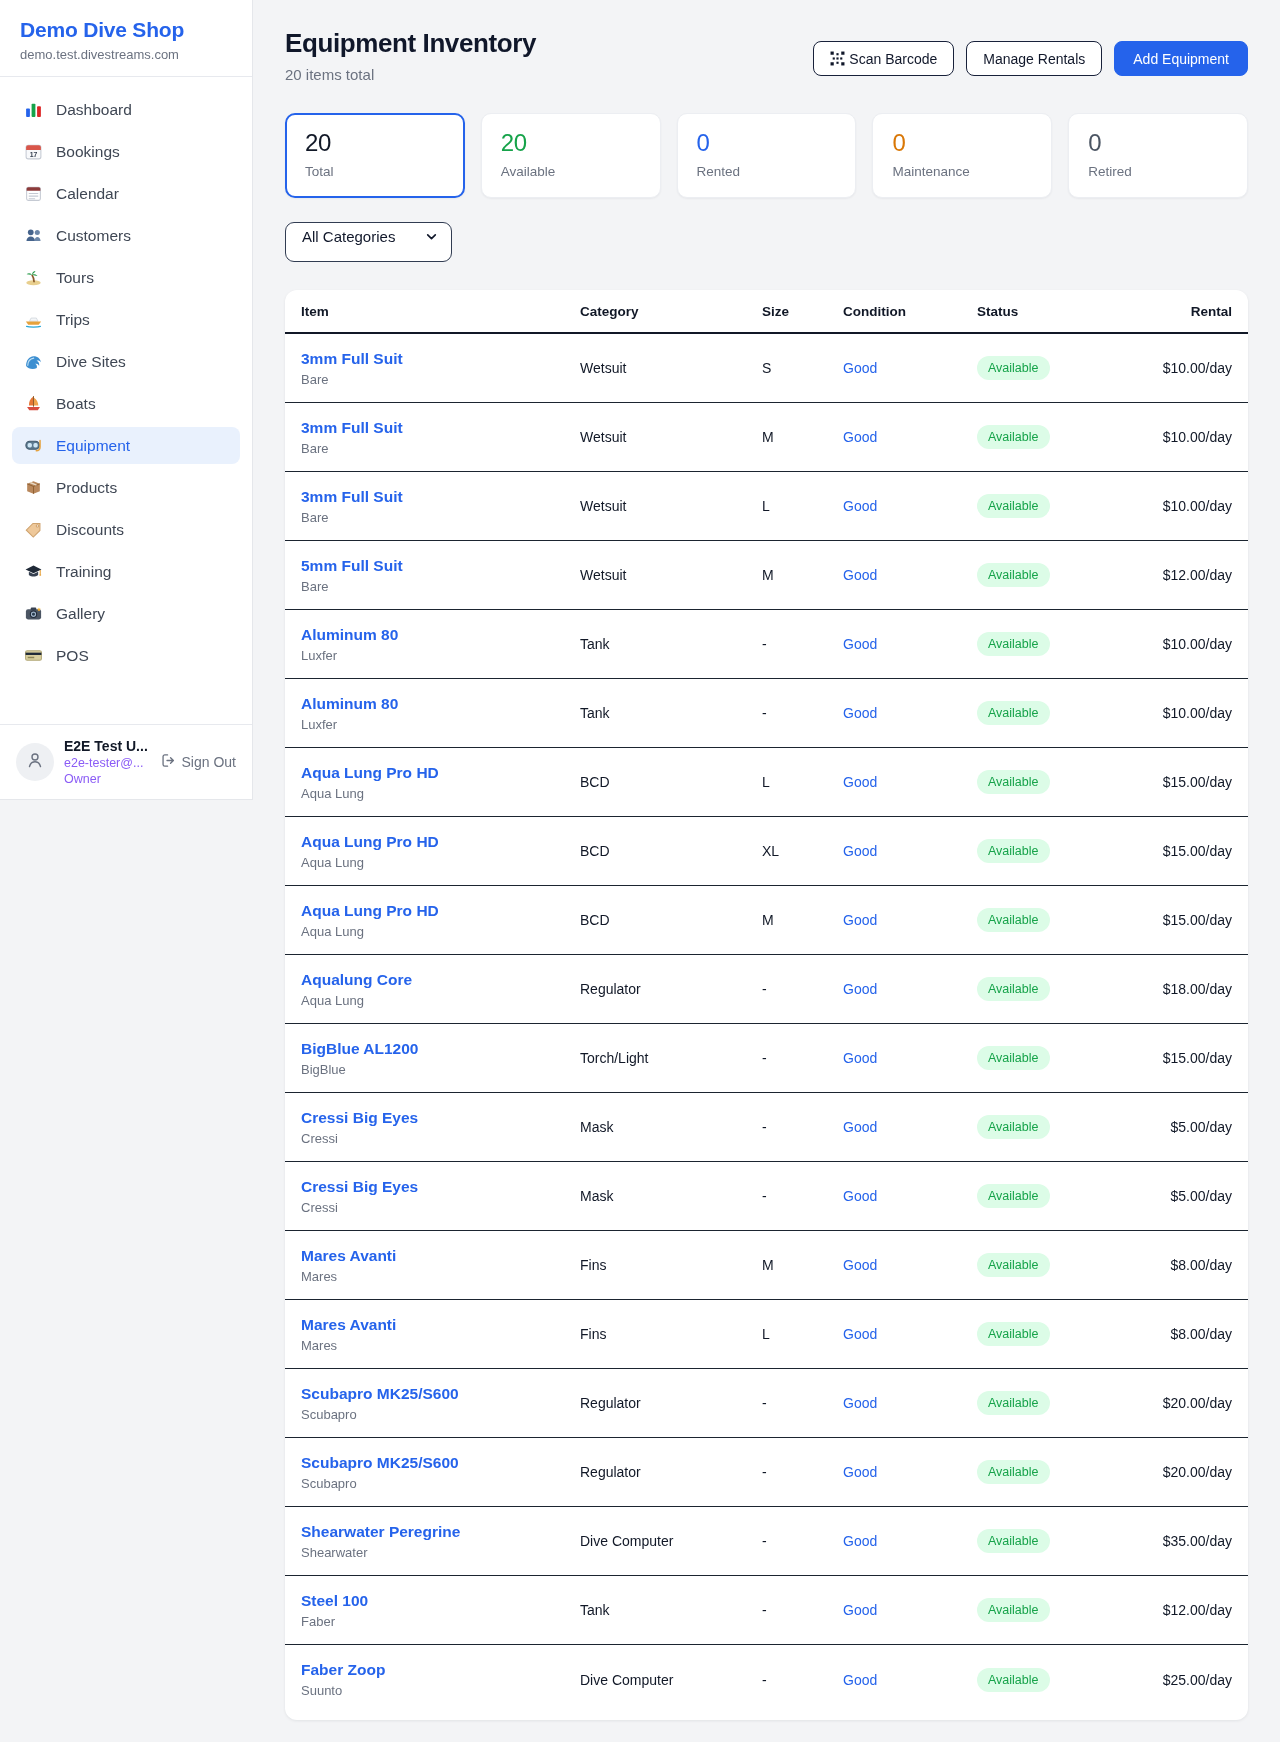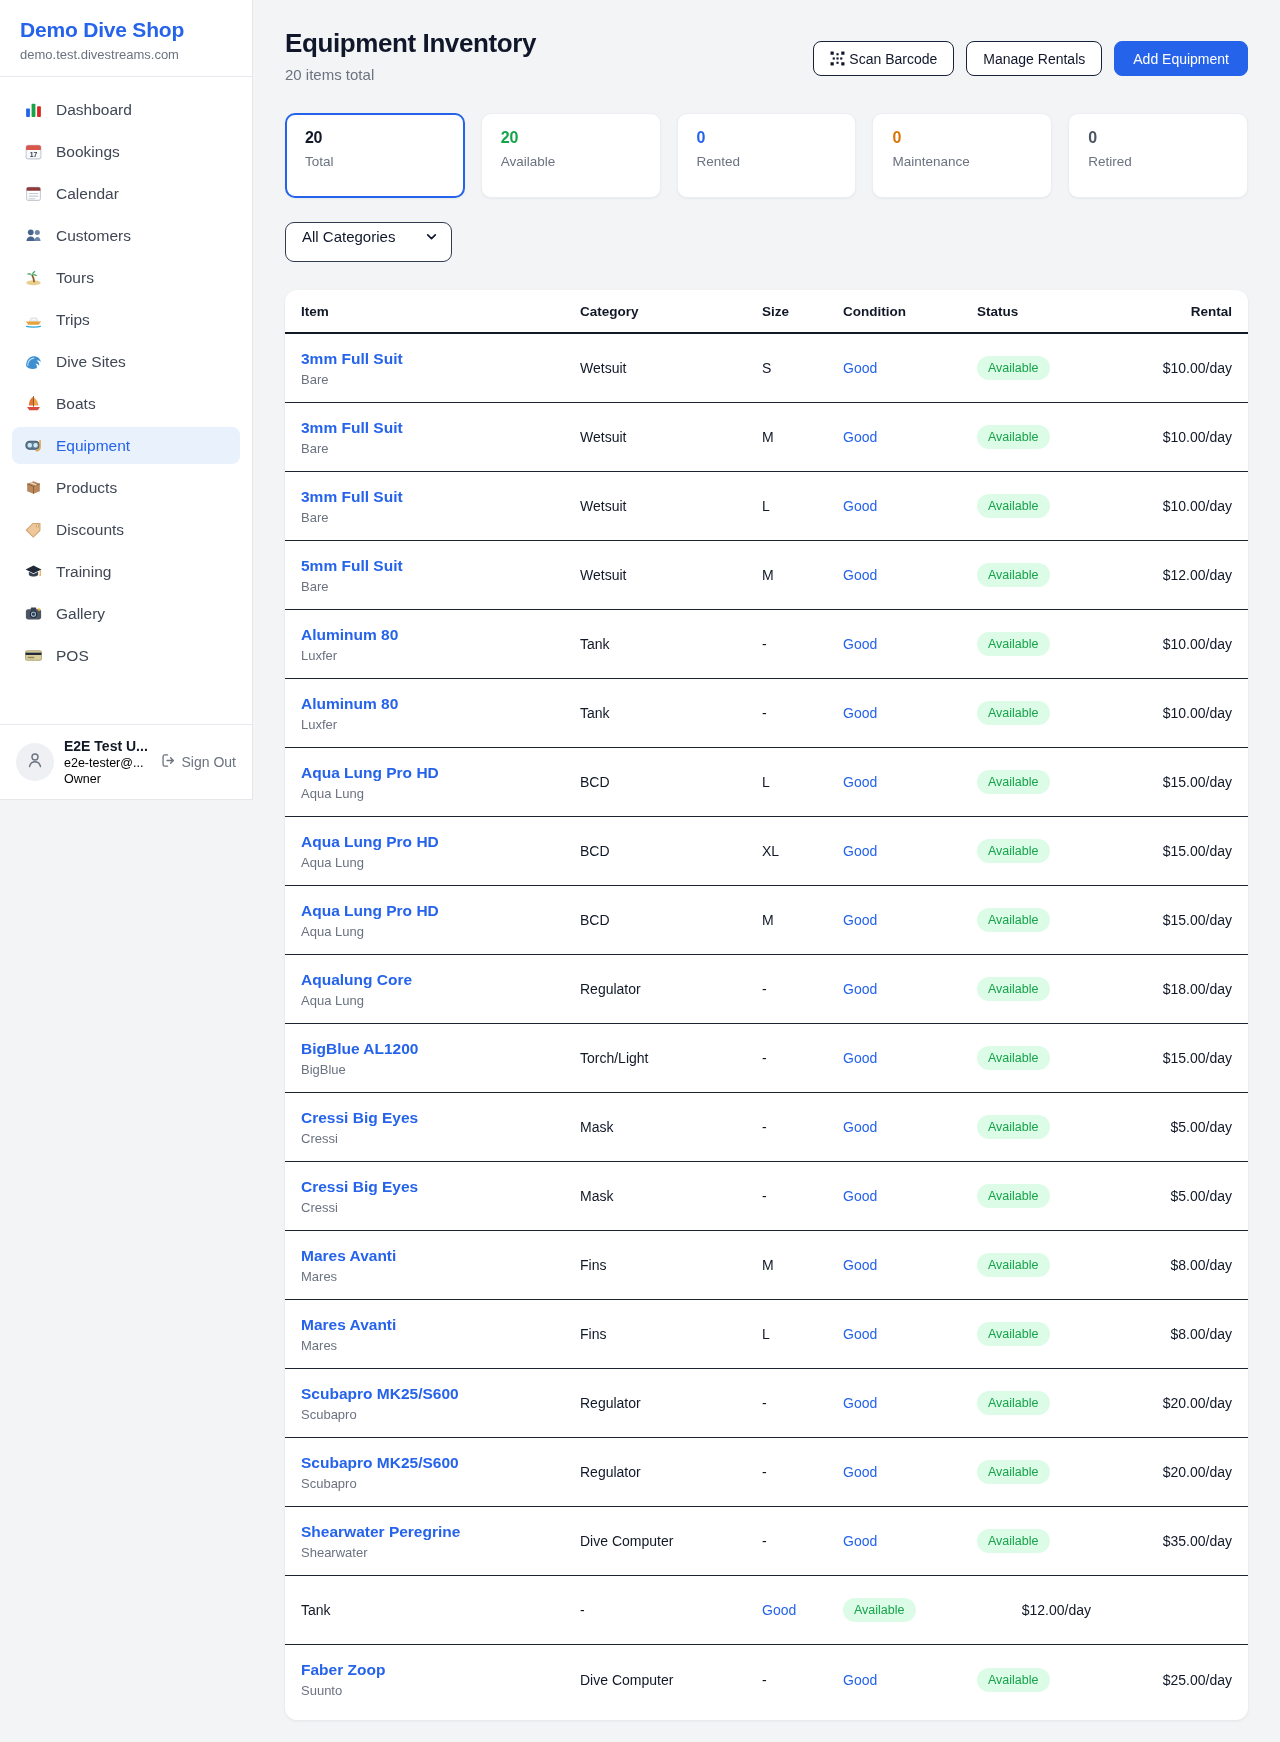--- a/index.html
+++ b/index.html
@@ -33,21 +33,21 @@
   .user-panel {
     border-top: 1px solid #e7e9ee; padding: 13px 16px;
     display: flex; align-items: center; gap: 10px;
   }
   .avatar {
     width: 38px; height: 38px; border-radius: 50%; background: #eef0f3;
     display: flex; align-items: center; justify-content: center; flex: 0 0 38px;
   }
   .user-meta { flex: 1; min-width: 0; }
   .user-name { font-size: 14px; font-weight: 700; color: #111827; white-space: nowrap; }
-  .user-email, .user-role { font-size: 12.5px; color: #000000; margin-top: 2px; white-space: nowrap; }
+  .user-email, .user-role { font-size: 12.5px; color: #8b5cf6; margin-top: 2px; white-space: nowrap; }
   .signout { display: flex; align-items: center; gap: 6px; color: #6b7280; font-size: 14px; cursor: pointer; white-space: nowrap; }
 
   
   .main { flex: 1; padding: 28px 32px 24px 32px; }
   .page-header { display: flex; justify-content: space-between; align-items: center; }
   .page-title { font-size: 26px; font-weight: 800; color: #10172a; letter-spacing: -0.4px; }
   .page-subtitle { font-size: 15px; color: #6b7280; margin-top: 7px; }
   .header-actions { display: flex; gap: 12px; margin-top: 6px; }
   .btn {
     height: 35px; display: inline-flex; align-items: center; gap: 4px;
@@ -58,21 +58,21 @@
   .btn-primary { background: #2563eb; border: 1px solid #2563eb; color: #ffffff; padding: 0 18px; }
 
   
   .stats-row { display: flex; gap: 16px; margin-top: 30px; }
   .stat-card {
     flex: 1; height: 85px; background: #ffffff; border: 1px solid #eceef2;
     border-radius: 10px; padding: 15px 19px;
     box-shadow: 0 1px 2px rgba(16,24,40,0.05); cursor: pointer;
   }
   .stat-card.active { border: 2px solid #2563eb; padding: 14px 18px; }
-  .stat-value { font-size: 16px; font-weight: 700; letter-spacing: -0.3px; }
+  .stat-value { font-size: 24px; font-weight: 400; letter-spacing: -0.3px; }
   .stat-label { font-size: 13.5px; color: #6b7280; margin-top: 7px; }
 
   
   .filter-row { display: flex; gap: 18px; margin-top: 24px; }
   .search-input {
     flex: 1; height: 40px; border: 1px solid #8f98a8; border-radius: 9px;
     background: #fff; padding: 0 15px; font-size: 15px; color: #111827;
     font-family: inherit; outline: none;
   }
   .search-input::placeholder { color: #8d96a5; }
@@ -557,20 +557,24 @@
       <div class="item-name">Shearwater Peregrine</div>
       <div class="item-brand">Shearwater</div>
     </div>
     <div class="td">Dive Computer</div>
     <div class="td">-</div>
     <div class="td cond">Good</div>
     <div class="td"><span class="badge">Available</span></div>
     <div class="td right">$35.00/day</div>
   </div>
         <div class="tgrid trow">
+    <div class="td">
+      <div class="item-name">Steel 100</div>
+      <div class="item-brand">Faber</div>
+    </div>
     <div class="td">Tank</div>
     <div class="td">-</div>
     <div class="td cond">Good</div>
     <div class="td"><span class="badge">Available</span></div>
     <div class="td right">$12.00/day</div>
   </div>
         <div class="tgrid trow">
     <div class="td">
       <div class="item-name">Faber Zoop</div>
       <div class="item-brand">Suunto</div>

